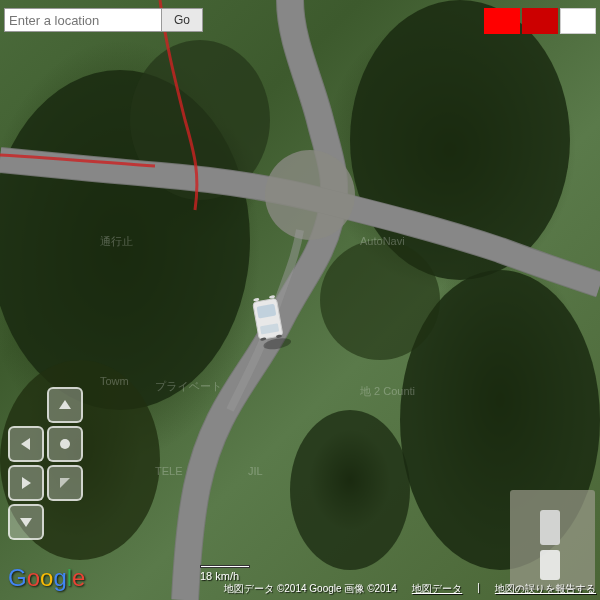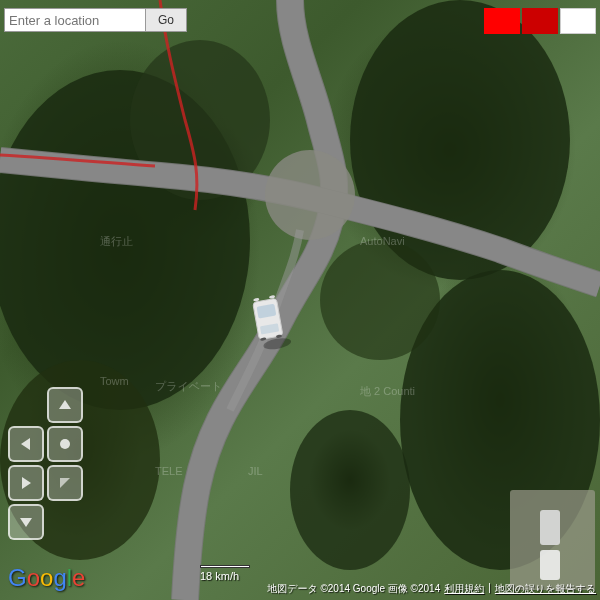--- a/index.html
+++ b/index.html
@@ -46,21 +46,21 @@
     #search-bar {
       position: absolute;
       top: 8px;
       left: 4px;
       display: flex;
       align-items: center;
       z-index: 10;
     }
 
     #search-input {
-      width: 142px;
+      width: 158px;
       height: 24px;
       padding: 2px 4px;
       font-size: 13px;
       border: 1px solid #999;
       background: white;
       color: #333;
       outline: none;
     }
 
     #search-button {
@@ -160,21 +160,21 @@
     
     #attribution {
       position: absolute;
       bottom: 4px;
       right: 4px;
       z-index: 10;
       font-size: 10px;
       color: white;
       text-shadow: 1px 1px 1px rgba(0,0,0,0.8);
       display: flex;
-      gap: 4px;
+      gap: 15px;
     }
 
     #attribution a {
       color: white;
       text-decoration: underline;
       cursor: pointer;
     }
   </style>
 </head>
 <body>
@@ -285,17 +285,17 @@
     <span class="g">G</span><span class="o1">o</span><span class="o2">o</span><span class="g2">g</span><span class="l">l</span><span class="e">e</span>
   </div>
 
   <div id="scale-bar">
     <div id="scale-line"></div>
     <span>18 km/h</span>
   </div>
 
   <div id="attribution">
     <span>地図データ ©2014 Google 画像 ©2014</span>
-    <a>利用規約</a>
+    <a>地図データ</a>
     <span>|</span>
     <a>地図の誤りを報告する</a>
   </div>
 </div>
 
 </body></html>

